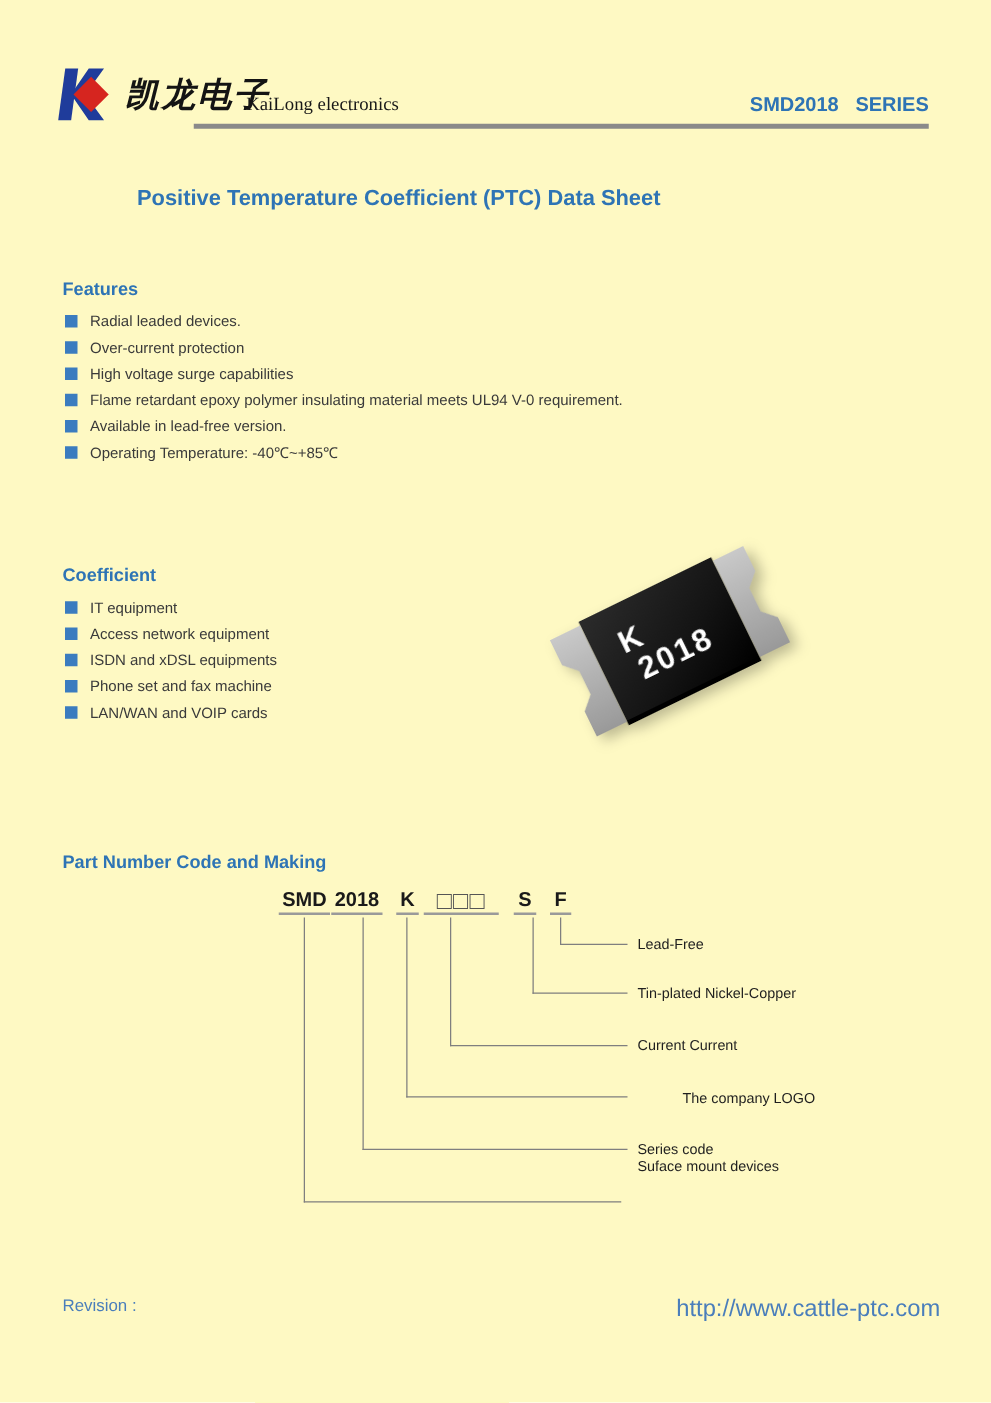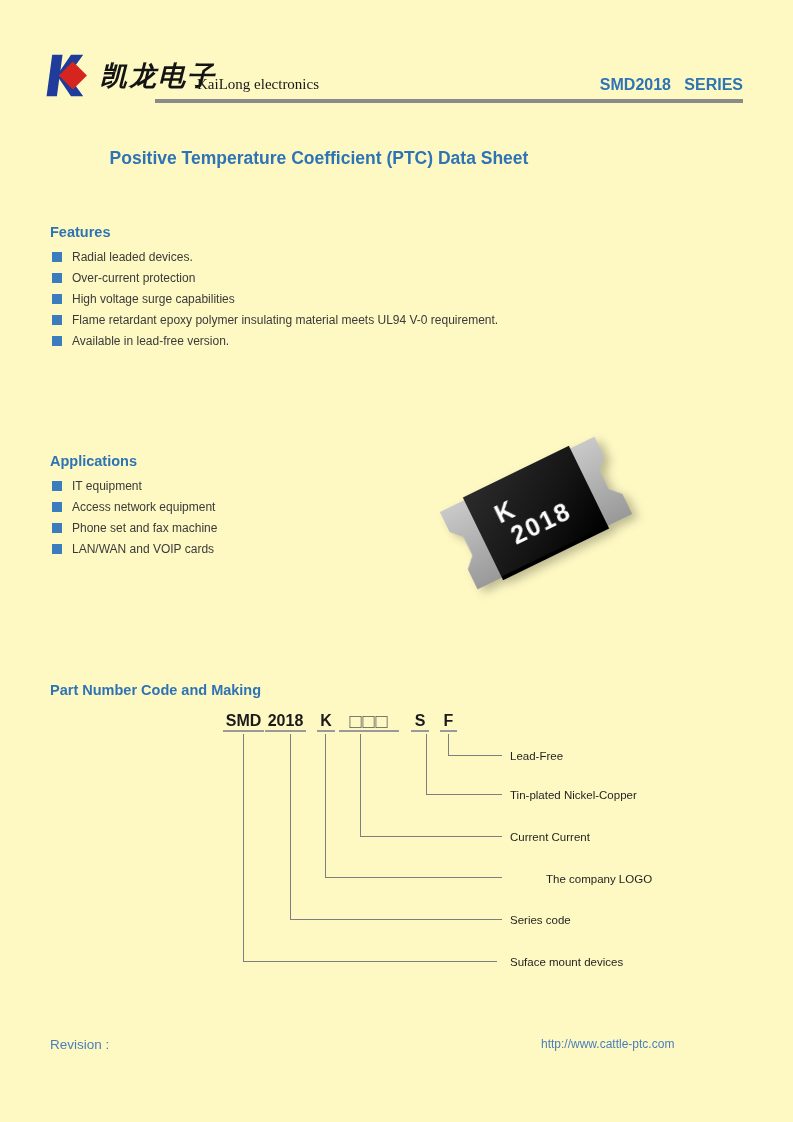--- a/index.html
+++ b/index.html
@@ -115,30 +115,30 @@
 
   .pn-label {
     position: absolute; left: 510px;
     font-size: 11.5px; color: #1f1f1f; line-height: 14px; white-space: nowrap;
   }
   .lbl-leadfree { top: 749px; }
   .lbl-tin      { top: 788px; }
   .lbl-current  { top: 830px; }
   .lbl-logo     { top: 872px; margin-left: 36px; }
   .lbl-series   { top: 913px; }
-  .lbl-smd      { top: 955px; }
+  .lbl-smd      { top: 927px; }
 
   
   .footer-revision {
     position: absolute; left: 50px; top: 1037px;
     font-size: 13.5px; color: #4a7ebb; white-space: pre;
   }
   .footer-url {
     position: absolute; left: 541px; top: 1037px;
-    font-size: 12px; color: #4a7ebb; text-decoration: none;
+    font-size: 19px; color: #4a7ebb; text-decoration: none;
   }
 </style>
 </head>
 <body>
 
 <div class="page">
 
   <svg class="logo-svg" viewBox="0 0 56 50">
     <polygon points="8,3 19,3 13,47 2,47" fill="#1f3c9b"></polygon>
     <polygon points="15,22 28,3 41,3 25,25 41,47 28,47 15,28" fill="#1f3c9b"></polygon>
@@ -166,31 +166,39 @@
         <span>High voltage surge capabilities</span>
       </li>
     <li>
         <span class="bullet-sq"></span>
         <span>Flame retardant epoxy polymer insulating material meets UL94 V-0 requirement.</span>
       </li>
     <li>
         <span class="bullet-sq"></span>
         <span>Available in lead-free version.</span>
       </li>
+    <li>
+        <span class="bullet-sq"></span>
+        <span>Operating Temperature: -40℃~+85℃</span>
+      </li>
   </ul>
 
-  <div class="section-heading heading-applications">Applications</div>
+  <div class="section-heading heading-applications">Coefficient</div>
   <ul class="bullet-list list-applications">
     <li>
         <span class="bullet-sq"></span>
         <span>IT equipment</span>
       </li>
     <li>
         <span class="bullet-sq"></span>
         <span>Access network equipment</span>
+      </li>
+    <li>
+        <span class="bullet-sq"></span>
+        <span>ISDN and xDSL equipments</span>
       </li>
     <li>
         <span class="bullet-sq"></span>
         <span>Phone set and fax machine</span>
       </li>
     <li>
         <span class="bullet-sq"></span>
         <span>LAN/WAN and VOIP cards</span>
       </li>
   </ul>

